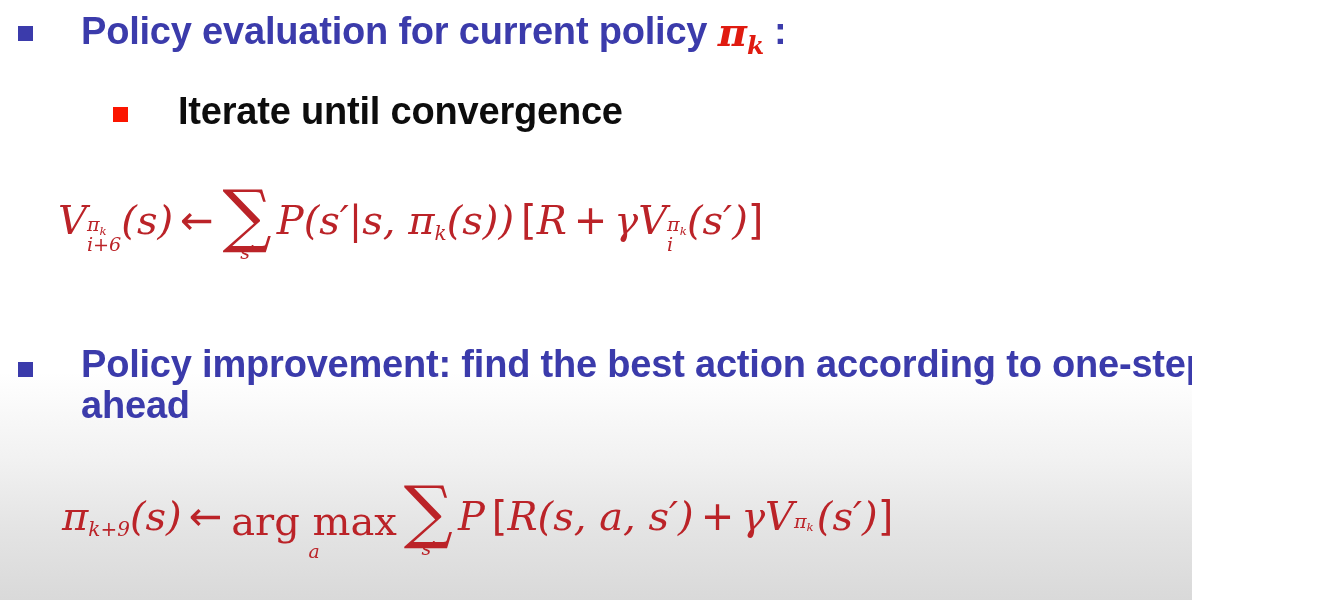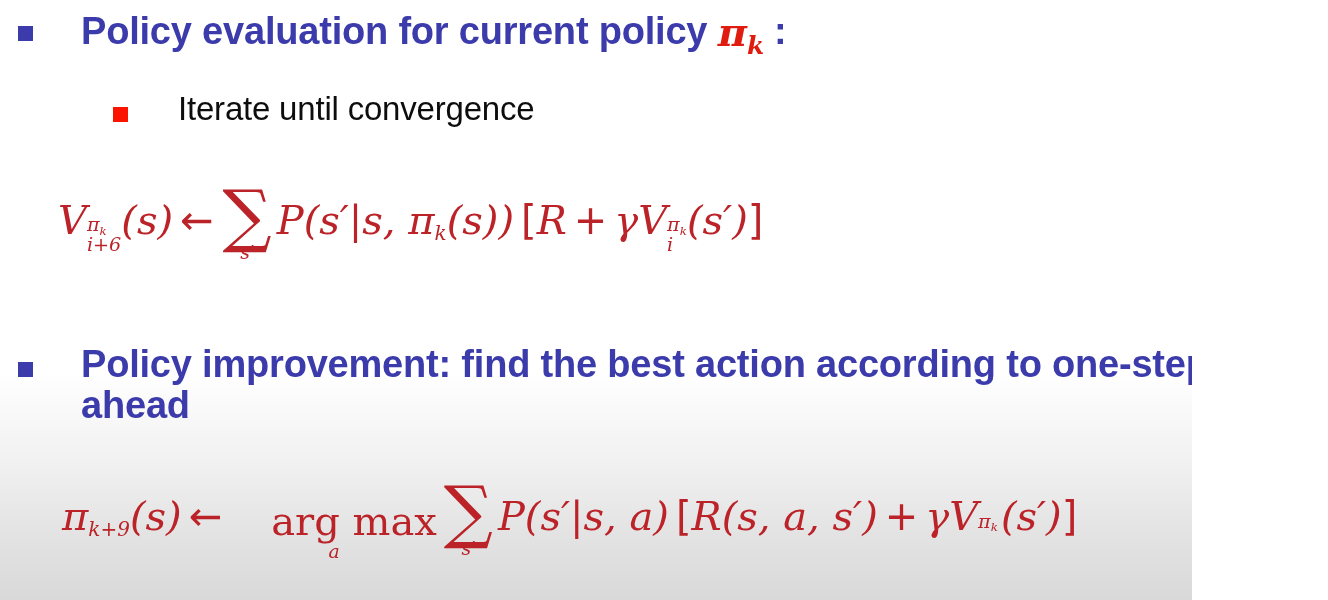--- a/index.html
+++ b/index.html
@@ -57,22 +57,22 @@
     letter-spacing: -0.2px;
     white-space: nowrap;
   }
   .lvl1-text.wrap {
     white-space: normal;
     width: 1245px;
   }
 
   .lvl2-text {
     color: #0d0d0d;
-    font-size: 33px;
-    font-weight: 400;
+    font-size: 38px;
+    font-weight: 700;
     line-height: 1.05;
     letter-spacing: -0.2px;
     white-space: nowrap;
   }
 
   
   .pi-inline {
     color: #e01b10;
     font-family: "DejaVu Serif", serif;
     font-style: italic;
@@ -158,21 +158,20 @@
   .bigop .lim {
     font-size: 0.47em;
     font-style: italic;
     line-height: 1;
     margin-top: 1px;
   }
   .bigop.argmax .glyph {
     font-size: 1em;
     font-style: normal;
     line-height: 1;
-    margin-left: 40px;
   }
   .bigop.argmax .lim {
     margin-top: 2px;
   }
 
   .thin { display: inline-block; width: 3px; }
   .med  { display: inline-block; width: 7px; }
 
   
   #formula-policy-eval {
@@ -264,21 +263,20 @@
     </span>
 
     <span class="thin"></span>
     <span class="bigop">
       <span class="glyph">∑</span>
       <span class="lim">s′</span>
     </span>
 
     <span class="thin"></span>
     <span>P</span>
-      <span>(s′|s, a)</span>
 
     <span class="med"></span>
     <span class="op">[</span>
       <span>R</span>
       <span>(s, a, s′)</span>
 
     <span class="med"></span>
     <span class="op">+</span>
     <span class="med"></span>
 

